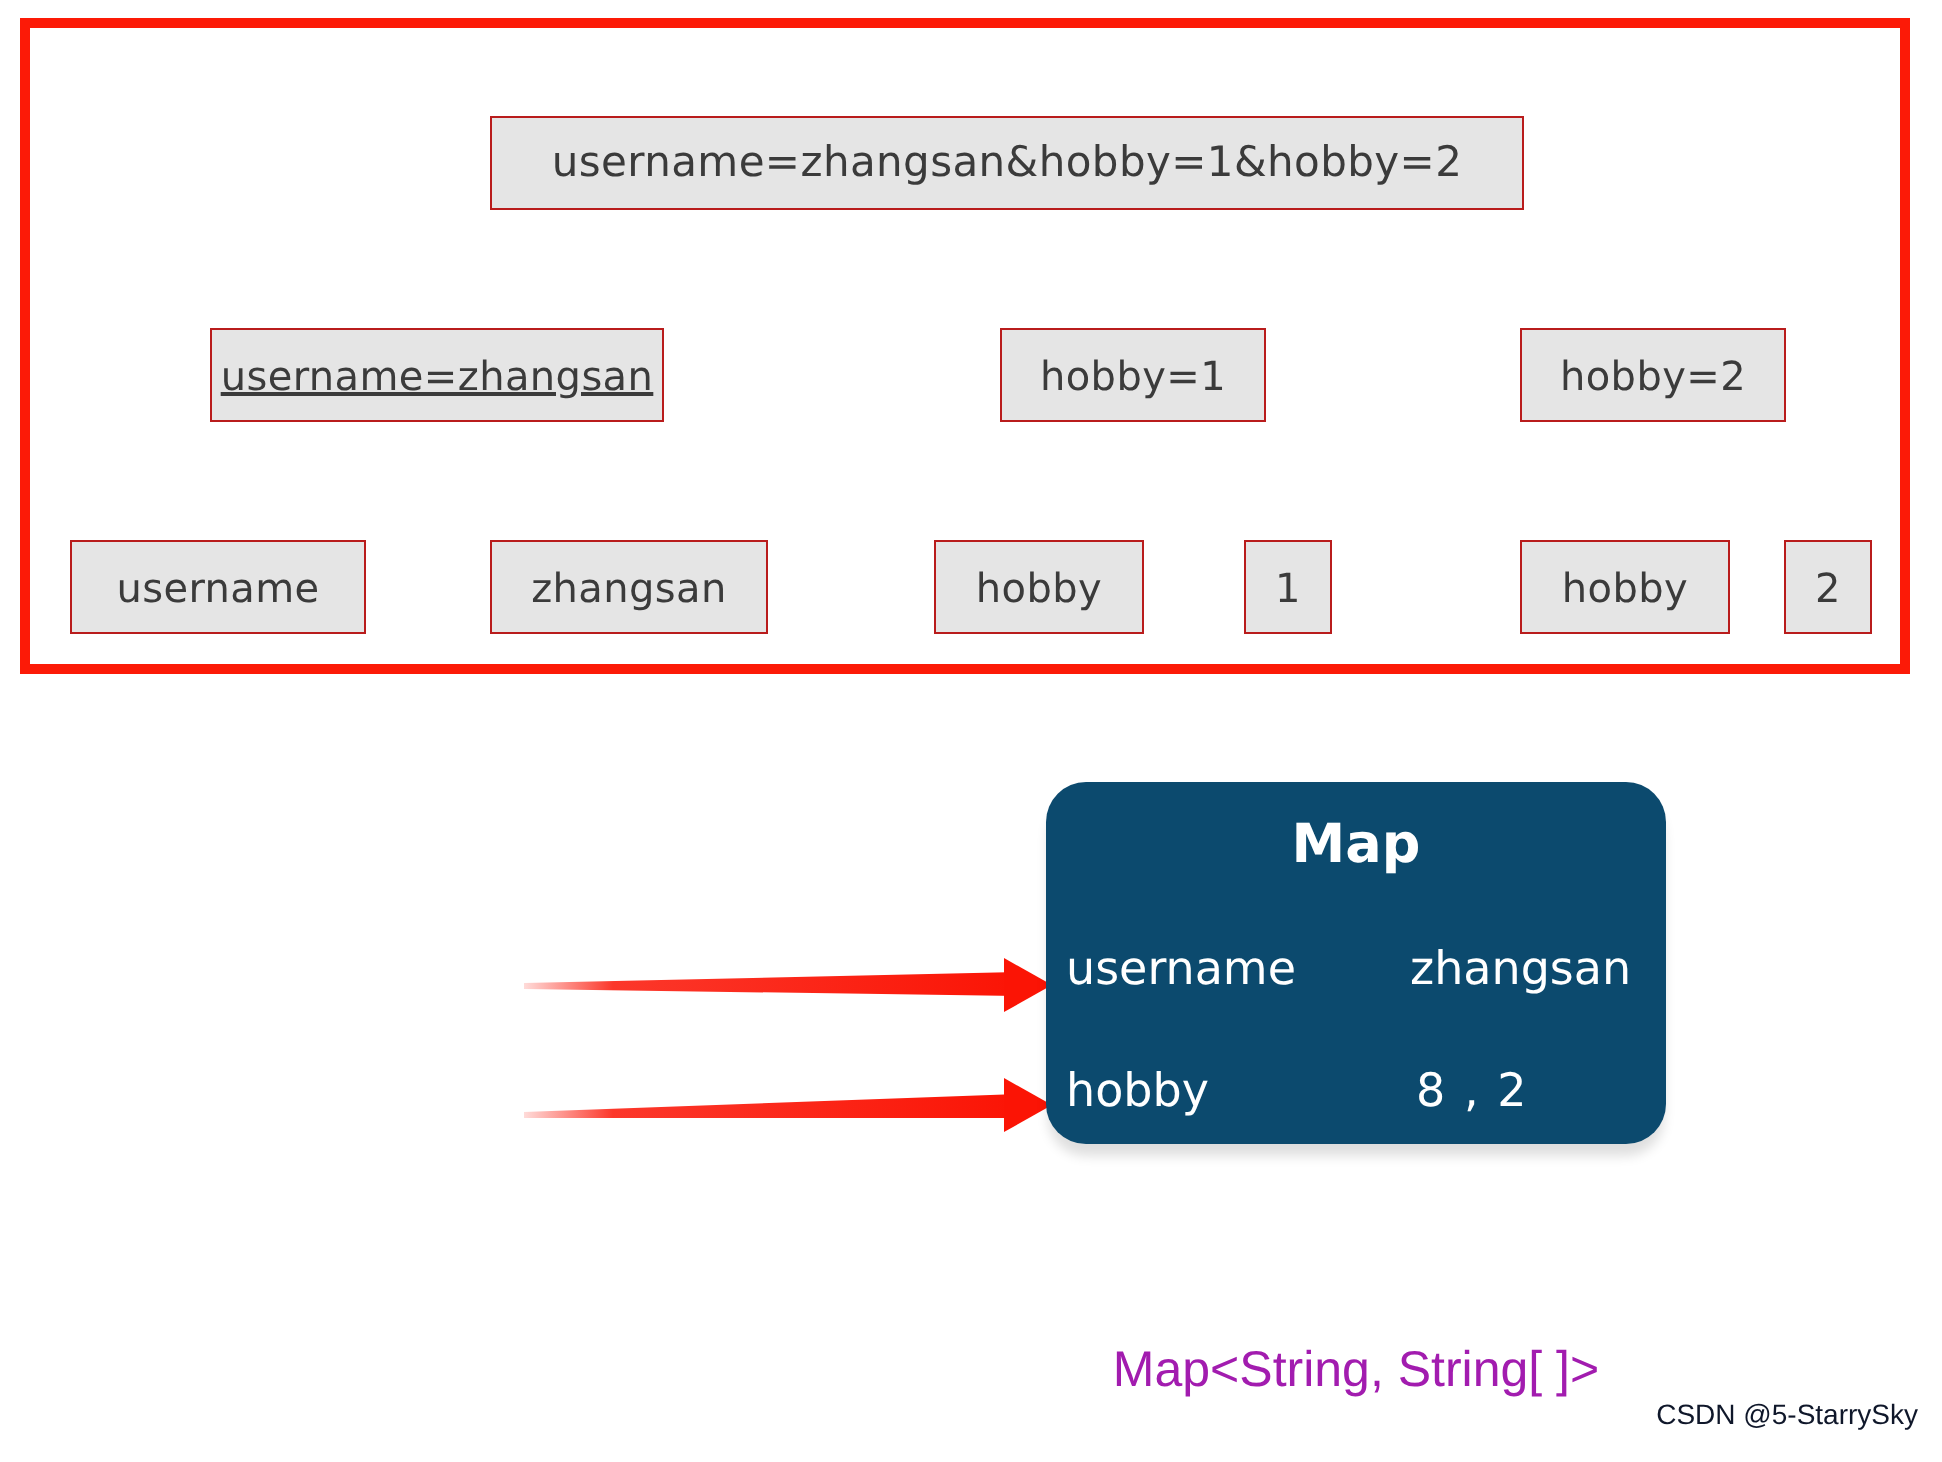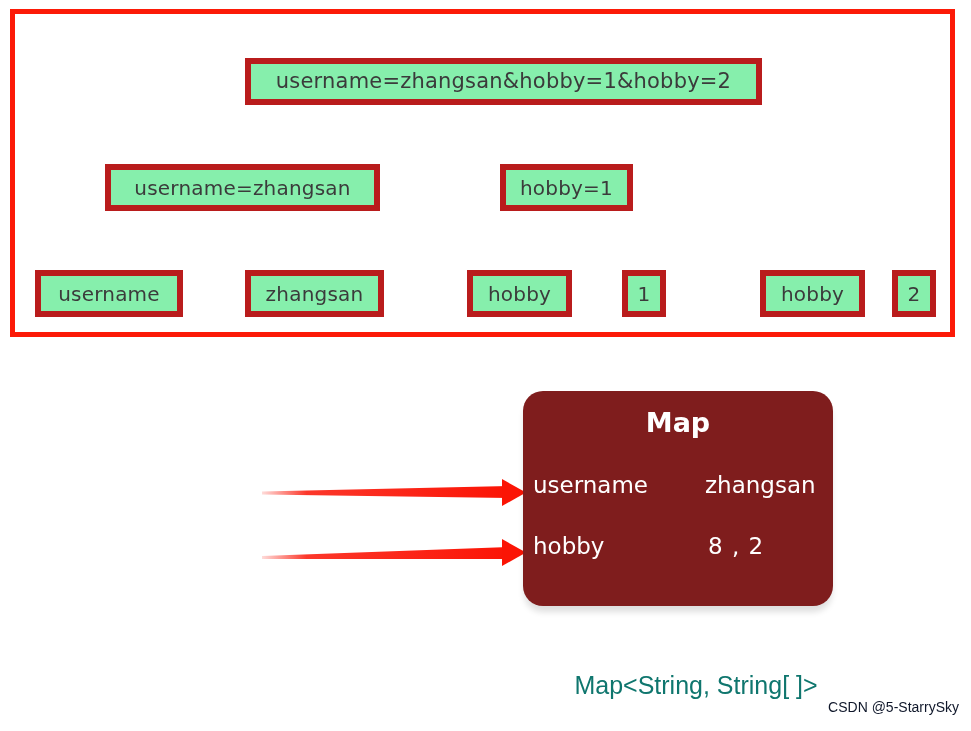--- a/index.html
+++ b/index.html
@@ -24,57 +24,57 @@
     height: 328px;
     border: 5px solid #fc1a07;
     box-sizing: border-box;
     background: #ffffff;
   }
 
   
   .token-box {
     position: absolute;
     box-sizing: border-box;
-    background: #86efac;
-    border: 6px solid #b91c1c;
+    background: #e5e5e5;
+    border: 1px solid #b91c1c;
     color: #3b3b3b;
     font-family: "DejaVu Sans", sans-serif;
     font-size: 20px;
     line-height: 1;
     display: flex;
     align-items: center;
     justify-content: center;
     white-space: nowrap;
     letter-spacing: 0.2px;
   }
 
   
   .row-query { left: 230px; top: 44px; width: 517px; height: 47px; font-size: 21px; }
 
   
-  .row-pair-1 { left: 90px;  top: 150px; width: 275px; height: 47px; }
+  .row-pair-1 { left: 90px;  top: 150px; width: 227px; height: 47px; text-decoration: underline; }
   .row-pair-2 { left: 485px; top: 150px; width: 133px; height: 47px; }
   .row-pair-3 { left: 745px; top: 150px; width: 133px; height: 47px; }
 
   
   .row-item-1 { left: 20px;  top: 256px; width: 148px; height: 47px; }
   .row-item-2 { left: 230px; top: 256px; width: 139px; height: 47px; }
   .row-item-3 { left: 452px; top: 256px; width: 105px; height: 47px; }
   .row-item-4 { left: 607px; top: 256px; width: 44px;  height: 47px; }
   .row-item-5 { left: 745px; top: 256px; width: 105px; height: 47px; }
   .row-item-6 { left: 877px; top: 256px; width: 44px;  height: 47px; }
 
   
   #map-card {
     position: absolute;
     left: 523px;
     top: 391px;
     width: 310px;
-    height: 215px;
-    background: #7f1d1d;
+    height: 181px;
+    background: #0c4a6e;
     border-radius: 20px;
     box-shadow: 0 7px 6px -1px rgba(0, 0, 0, 0.13);
   }
   #map-title {
     position: absolute;
     left: 0;
     top: 18px;
     width: 100%;
     text-align: center;
     color: #ffffff;
@@ -103,25 +103,25 @@
     position: absolute;
     left: 172px;
     top: 0;
   }
   .map-row-1 { top: 79px; }
   .map-row-2 { top: 140px; }
   .map-row-2 .map-val { left: 175px; letter-spacing: 1px; }
 
   #map-caption {
     position: absolute;
-    left: 541px;
+    left: 523px;
     top: 673px;
     width: 310px;
     text-align: center;
-    color: #0f766e;
+    color: #a21caf;
     font-family: "Liberation Sans", sans-serif;
     font-size: 25px;
     line-height: 1;
     white-space: nowrap;
   }
 
   
   #arrow-layer {
     position: absolute;
     left: 0;
@@ -145,20 +145,21 @@
 </style>
 </head>
 <body>
 
 <div id="parse-region">
 
   <div class="token-box row-query">username=zhangsan&amp;hobby=1&amp;hobby=2</div>
 
   <div class="token-box row-pair-1">username=zhangsan</div>
   <div class="token-box row-pair-2">hobby=1</div>
+  <div class="token-box row-pair-3">hobby=2</div>
 
   <div class="token-box row-item-1">username</div>
   <div class="token-box row-item-2">zhangsan</div>
   <div class="token-box row-item-3">hobby</div>
   <div class="token-box row-item-4">1</div>
   <div class="token-box row-item-5">hobby</div>
   <div class="token-box row-item-6">2</div>
 </div>
 
 <svg id="arrow-layer" viewBox="0 0 971 731" width="971" height="731">

